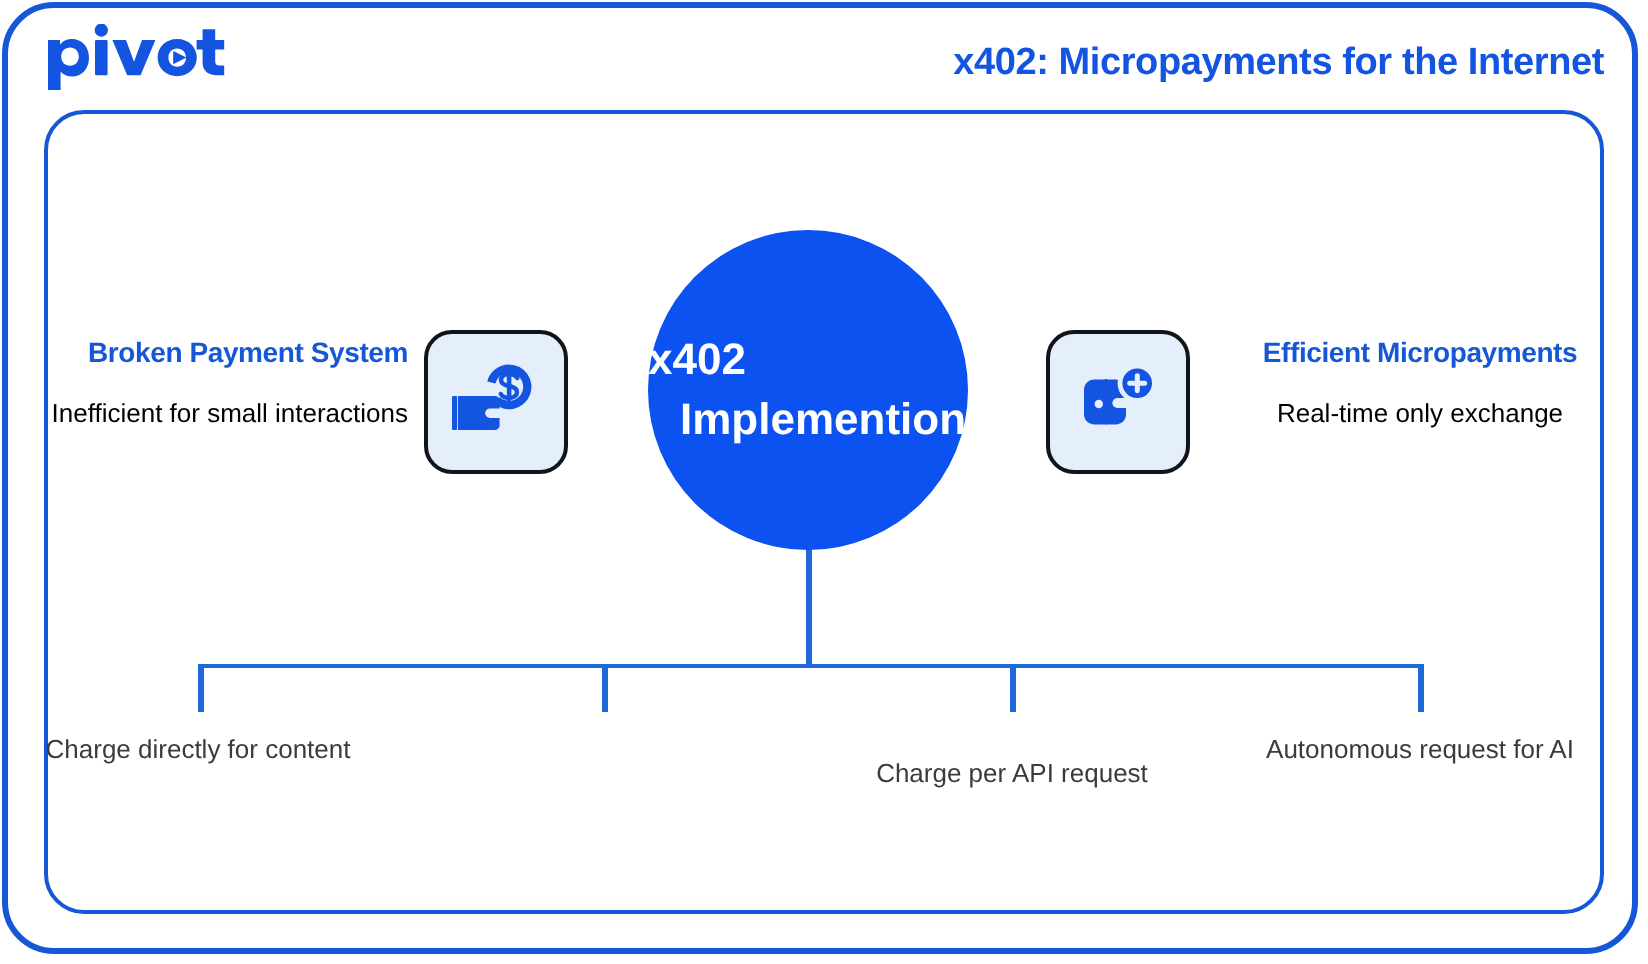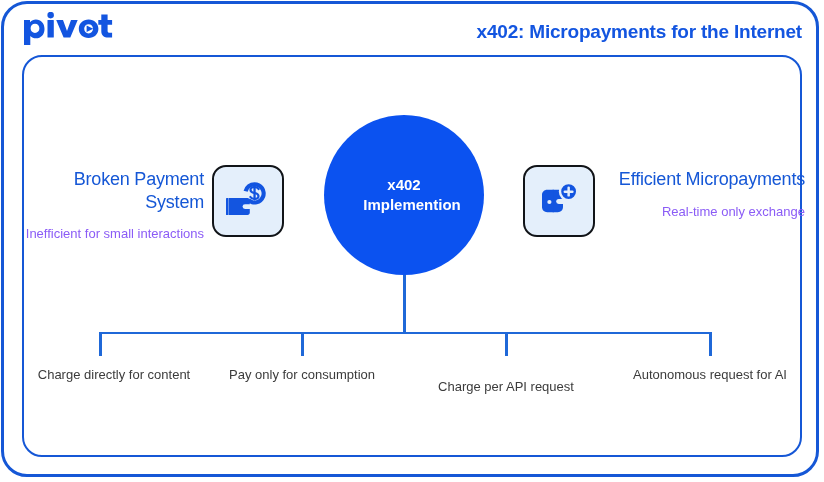--- a/index.html
+++ b/index.html
@@ -90,50 +90,50 @@
     position: absolute;
     left: 324px;
     top: 115px;
     width: 160px;
     height: 160px;
     border-radius: 50%;
     background: #0b52f0;
     color: #ffffff;
     display: flex;
     flex-direction: column;
-    align-items: center;
+    align-items: flex-start;
     justify-content: center;
     text-align: center;
     font-weight: 700;
-    font-size: 15px;
+    font-size: 22px;
     line-height: 1.35;
     z-index: 4;
   }
   .center-circle .l1 { display: block; }
   .center-circle .l2 { display: block; margin-left: 16px; }
 
   
   .side {
     position: absolute;
     width: 190px;
   }
   .side-left { left: 14px; top: 168px; text-align: right; }
-  .side-right { left: 615px; top: 168px; text-align: right; }
+  .side-right { left: 615px; top: 168px; text-align: center; }
 
   .side-title {
-    font-size: 18px;
-    font-weight: 400;
+    font-size: 14px;
+    font-weight: 700;
     color: #1557d6;
     line-height: 1.25;
     letter-spacing: -0.2px;
   }
   .side-sub {
     margin-top: 12px;
     font-size: 13px;
-    color: #8b5cf6;
+    color: #000000;
     line-height: 1.35;
   }
 
   
   .icon-box {
     position: absolute;
     width: 72px;
     height: 72px;
     border: 2.5px solid #111418;
     border-radius: 14px;
@@ -253,18 +253,17 @@
     <div class="side-sub">Real-time only exchange</div>
   </div>
 
   <div class="conn conn-stem"></div>
   <div class="conn conn-bar"></div>
   <div class="conn conn-drop" style="left:99px;"></div>
   <div class="conn conn-drop" style="left:301px;"></div>
   <div class="conn conn-drop" style="left:505px;"></div>
   <div class="conn conn-drop" style="left:709px;"></div>
 
-  <div class="leaf" style="left:19px;">Charge directly for content</div>
-  <div class="leaf" style="left:207px;">Pay only for consumption</div>
+  <div class="leaf" style="left:4px;">Charge directly for content</div>
   <div class="leaf" style="left:411px;margin-top:12px;">Charge per API request</div>
   <div class="leaf" style="left:615px;">Autonomous request for AI</div>
 
 </div>
 
 </body></html>

